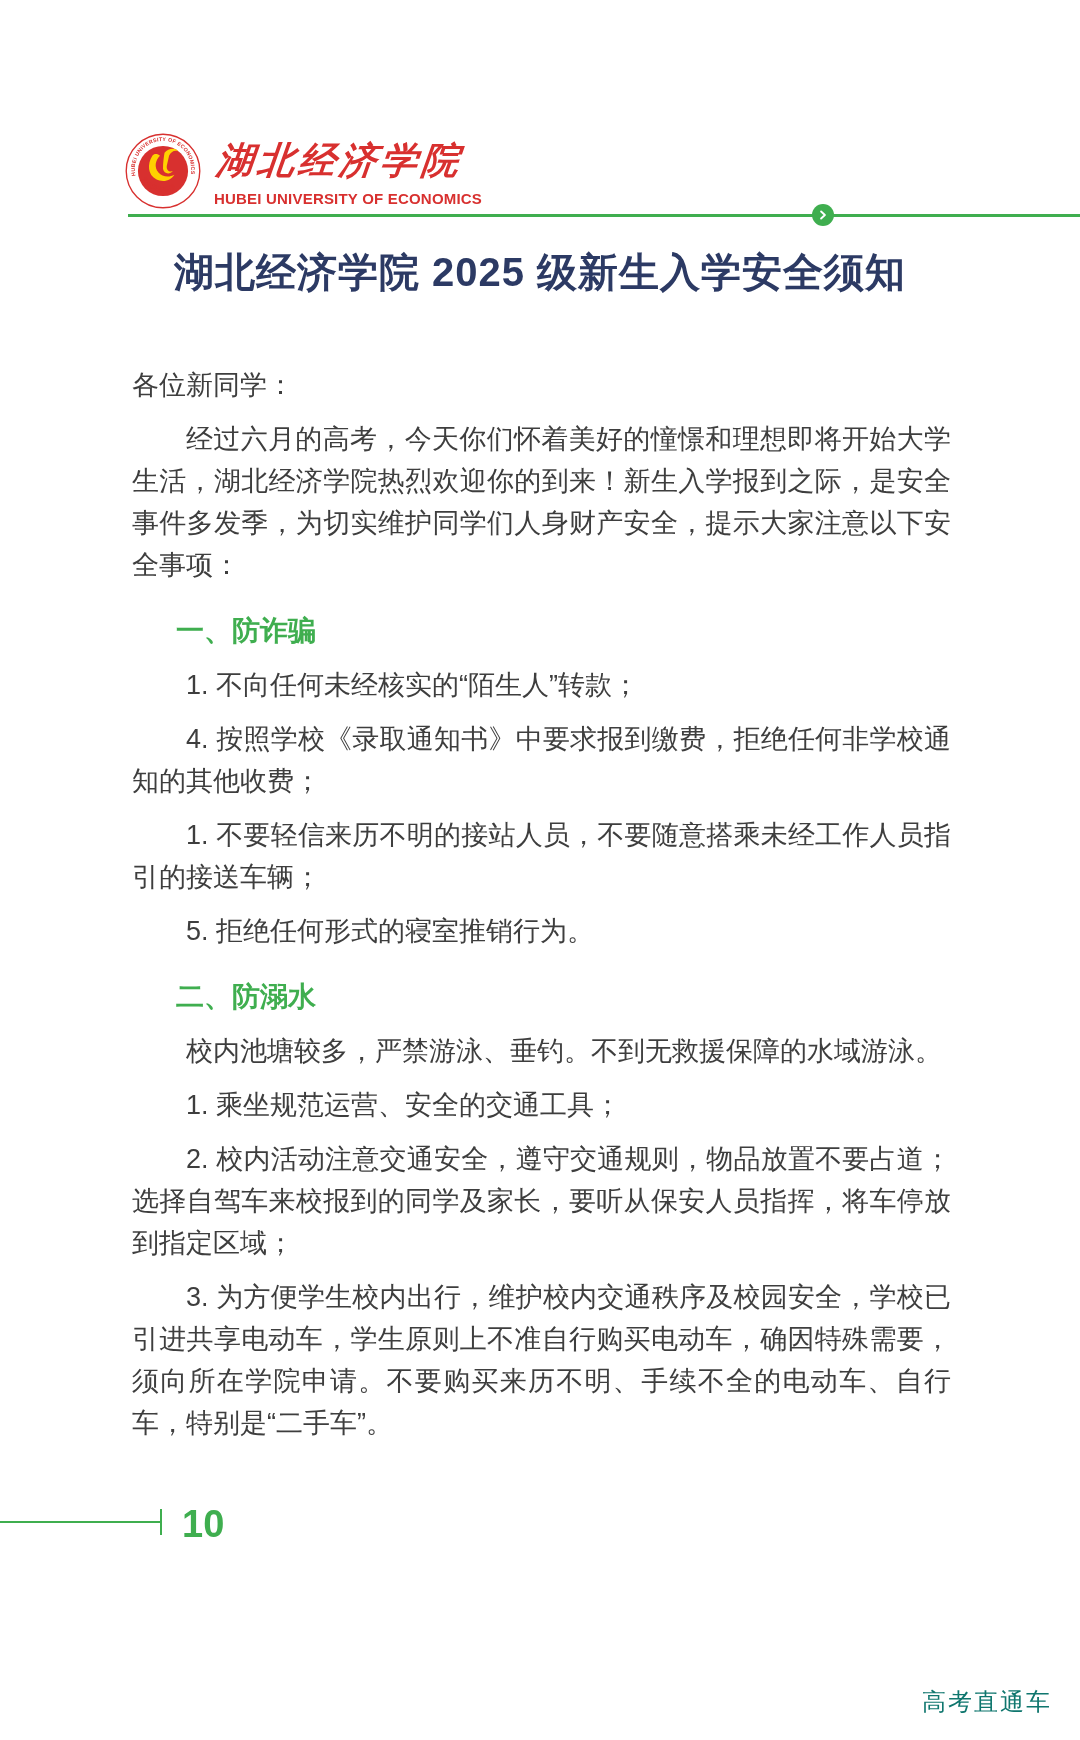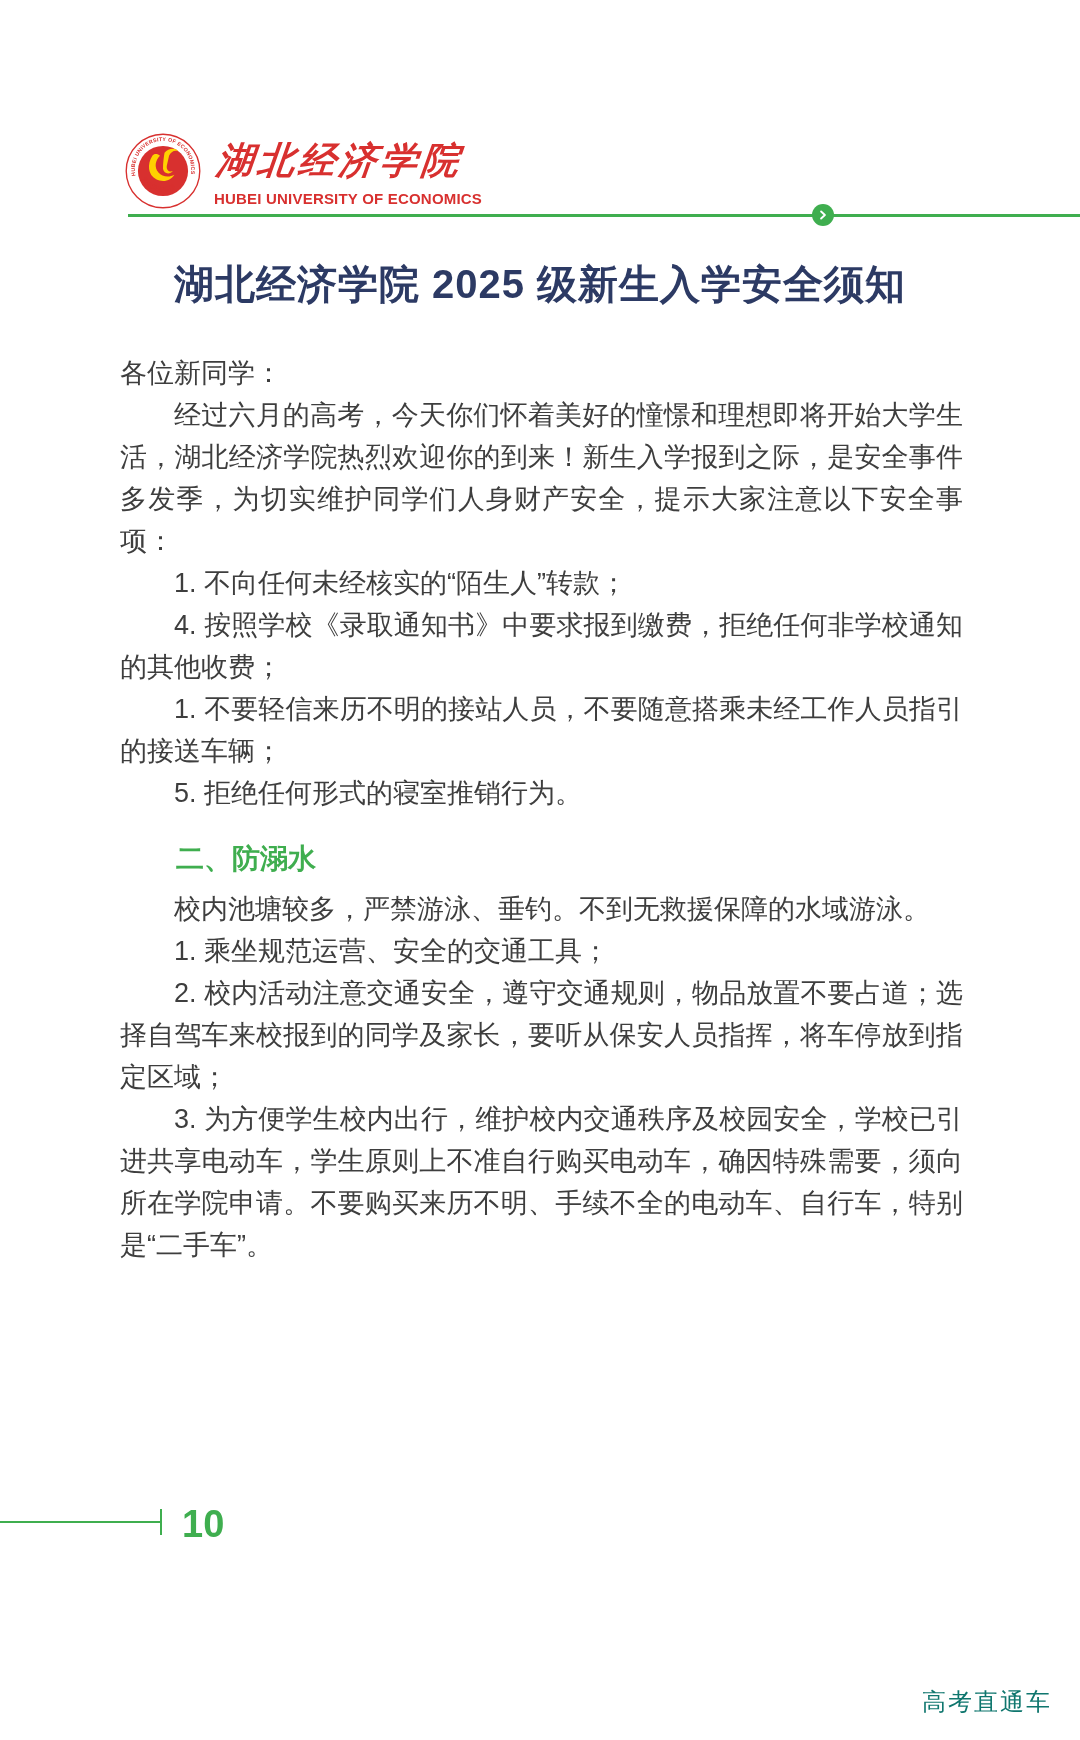--- a/index.html
+++ b/index.html
@@ -22,30 +22,30 @@
   }
   .divider { position:absolute; left:128px; right:0; top:214px; height:3px; background:#3fae4f; }
   .divider-circle {
     position:absolute; left:684px; top:-10px; width:22px; height:22px;
     border-radius:50%; background:#3fae4f; display:flex; align-items:center; justify-content:center;
   }
   .divider-circle svg { width:14px; height:14px; }
 
   
   .doc-title {
-    position:absolute; left:0; right:0; top:245px; margin:12px;
+    position:absolute; left:0; right:0; top:245px; margin:0;
     text-align:center; color:#2c3a64; font-size:40px; font-weight:800; letter-spacing:1px;
   }
 
   
   .content {
     position:absolute; left:120px; top:352px; width:843px;
     color:#3e3e3e; font-size:27px; line-height:42px; text-align:justify;
   }
-  .content p { margin:0; }
+  .content p { margin:12px; }
   .indent { text-indent:2em; }
   .section-heading {
     color:#3fae4f; font-size:28px; font-weight:700; line-height:42px;
     margin:24px 0 8px 0; text-indent:2em;
   }
 
   
   .page-rule  { position:absolute; left:0; top:1521px; width:162px; height:2px; background:#3fae4f; }
   .page-tick  { position:absolute; left:160px; top:1509px; width:2px; height:26px; background:#3fae4f; }
   .page-number {
@@ -91,20 +91,21 @@
       </svg>
     </span>
   </div>
 
   <h1 class="doc-title">湖北经济学院 2025 级新生入学安全须知</h1>
 
   <div class="content">
     <p>各位新同学：</p>
     <p class="indent">经过六月的高考，今天你们怀着美好的憧憬和理想即将开始大学生活，湖北经济学院热烈欢迎你的到来！新生入学报到之际，是安全事件多发季，为切实维护同学们人身财产安全，提示大家注意以下安全事项：</p>
 
+    <h2 class="section-heading">一、防诈骗</h2>
     <p class="indent">1. 不向任何未经核实的“陌生人”转款；</p>
     <p class="indent">4. 按照学校《录取通知书》中要求报到缴费，拒绝任何非学校通知的其他收费；</p>
     <p class="indent">1. 不要轻信来历不明的接站人员，不要随意搭乘未经工作人员指引的接送车辆；</p>
     <p class="indent">5. 拒绝任何形式的寝室推销行为。</p>
 
     <h2 class="section-heading">二、防溺水</h2>
     <p class="indent">校内池塘较多，严禁游泳、垂钓。不到无救援保障的水域游泳。</p>
 
     <p class="indent">1. 乘坐规范运营、安全的交通工具；</p>
     <p class="indent">2. 校内活动注意交通安全，遵守交通规则，物品放置不要占道；选择自驾车来校报到的同学及家长，要听从保安人员指挥，将车停放到指定区域；</p>

